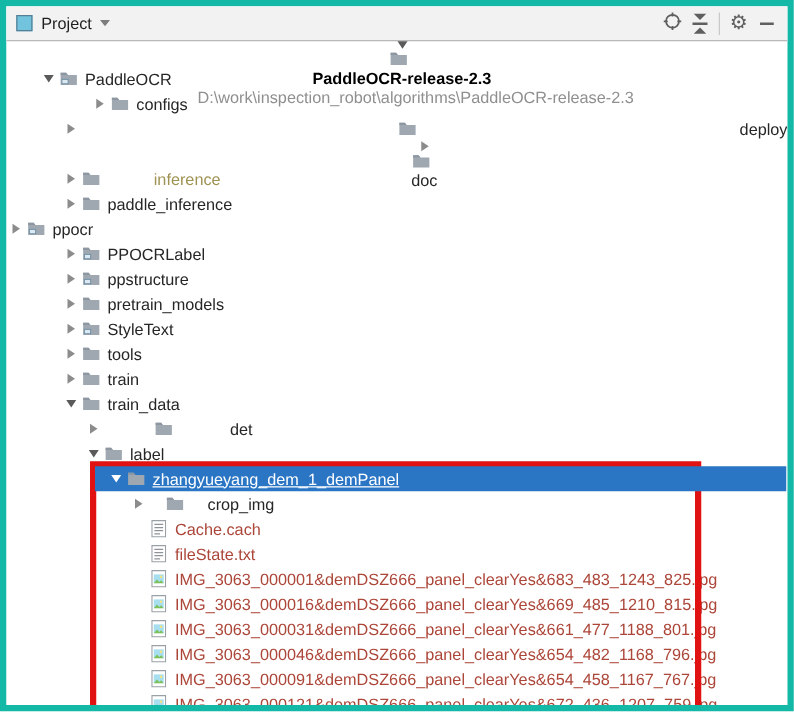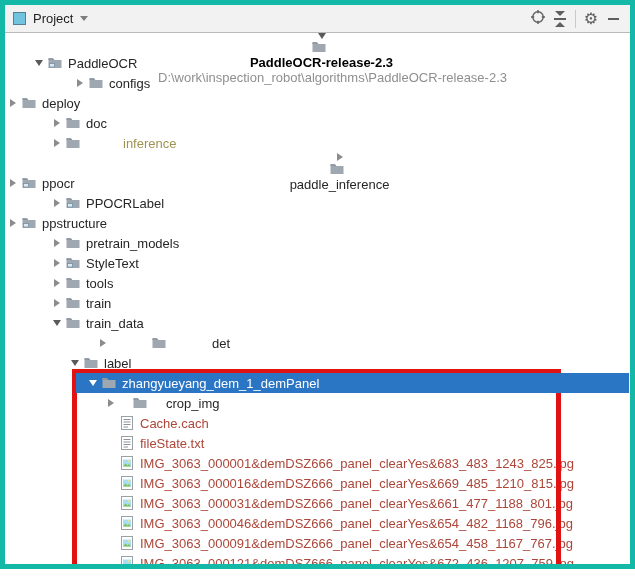--- a/index.html
+++ b/index.html
@@ -72,21 +72,21 @@
   .lbl-excluded { color:#9e9352;margin-left:37px; }
   .lbl-unversioned { color:#ac4639; }
   .root-path { color:#8f8f8f; margin-left:22px; }
 
   .row.sel { position:relative; z-index:2; }
   .row.sel::before {
     content:""; position:absolute; top:0; bottom:0; left:71px; right:1px;
     background:#2a75c4;
   }
   .row.sel .arrow-box, .row.sel .icon-box, .row.sel .lbl { position:relative; z-index:1; }
-  .row.sel .lbl { color:#ffffff; }
+  .row.sel .lbl { color:#ffffff;text-decoration:underline; }
 
   
   .annotation-rect {
     position:absolute; left:67px; top:364px; width:489px; height:212px;
     border:5px solid #e01212; z-index:1; pointer-events:none;
   }
 </style>
 </head>
 <body>
 
@@ -158,95 +158,95 @@
           <span class="arrow-collapsed"></span>
         </span>
         <span class="icon-box">
           <svg width="16" height="16" viewBox="0 0 16 16">
             <path d="M1.5 3.2h4.4l1.4 1.8h7.2v8H1.5z" fill="#9fa8b1"></path>
             <path d="M1.5 3.2h4.4l1.4 1.8H1.5z" fill="#8d97a1"></path>
           </svg>
         </span>
         <span class="lbl">configs</span>
       </div>
+      <div class="row" style="padding-left: 44px; justify-content: space-between;">
+        <span class="arrow-box">
+          <span class="arrow-collapsed"></span>
+        </span>
+        <span class="icon-box">
+          <svg width="16" height="16" viewBox="0 0 16 16">
+            <path d="M1.5 3.2h4.4l1.4 1.8h7.2v8H1.5z" fill="#9fa8b1"></path>
+            <path d="M1.5 3.2h4.4l1.4 1.8H1.5z" fill="#8d97a1"></path>
+          </svg>
+        </span>
+        <span class="lbl">deploy</span>
+      </div>
+      <div class="row" style="padding-left: 44px; flex-direction: column;">
+        <span class="arrow-box">
+          <span class="arrow-collapsed"></span>
+        </span>
+        <span class="icon-box">
+          <svg width="16" height="16" viewBox="0 0 16 16">
+            <path d="M1.5 3.2h4.4l1.4 1.8h7.2v8H1.5z" fill="#9fa8b1"></path>
+            <path d="M1.5 3.2h4.4l1.4 1.8H1.5z" fill="#8d97a1"></path>
+          </svg>
+        </span>
+        <span class="lbl">doc</span>
+      </div>
+      <div class="row" style="padding-left: 44px;">
+        <span class="arrow-box">
+          <span class="arrow-collapsed"></span>
+        </span>
+        <span class="icon-box">
+          <svg width="16" height="16" viewBox="0 0 16 16">
+            <path d="M1.5 3.2h4.4l1.4 1.8h7.2v8H1.5z" fill="#9fa8b1"></path>
+            <path d="M1.5 3.2h4.4l1.4 1.8H1.5z" fill="#8d97a1"></path>
+          </svg>
+        </span>
+        <span class="lbl lbl-excluded">inference</span>
+      </div>
+      <div class="row" style="padding-left: 44px;">
+        <span class="arrow-box">
+          <span class="arrow-collapsed"></span>
+        </span>
+        <span class="icon-box">
+          <svg width="16" height="16" viewBox="0 0 16 16">
+            <path d="M1.5 3.2h4.4l1.4 1.8h7.2v8H1.5z" fill="#9fa8b1"></path>
+            <path d="M1.5 3.2h4.4l1.4 1.8H1.5z" fill="#8d97a1"></path>
+          </svg>
+        </span>
+        <span class="lbl">paddle_inference</span>
+      </div>
       <div class="row" style="">
         <span class="arrow-box">
           <span class="arrow-collapsed"></span>
         </span>
         <span class="icon-box">
           <svg width="16" height="16" viewBox="0 0 16 16">
             <path d="M1.5 3.2h4.4l1.4 1.8h7.2v8H1.5z" fill="#9fa8b1"></path>
             <path d="M1.5 3.2h4.4l1.4 1.8H1.5z" fill="#8d97a1"></path>
-          </svg>
-        </span>
-        <span class="lbl">deploy</span>
-      </div>
-      <div class="row" style="padding-left: 44px;">
-        <span class="arrow-box">
-          <span class="arrow-collapsed"></span>
-        </span>
-        <span class="icon-box">
-          <svg width="16" height="16" viewBox="0 0 16 16">
-            <path d="M1.5 3.2h4.4l1.4 1.8h7.2v8H1.5z" fill="#9fa8b1"></path>
-            <path d="M1.5 3.2h4.4l1.4 1.8H1.5z" fill="#8d97a1"></path>
-          </svg>
-        </span>
-        <span class="lbl">doc</span>
-      </div>
-      <div class="row" style="padding-left: 44px;">
-        <span class="arrow-box">
-          <span class="arrow-collapsed"></span>
-        </span>
-        <span class="icon-box">
-          <svg width="16" height="16" viewBox="0 0 16 16">
-            <path d="M1.5 3.2h4.4l1.4 1.8h7.2v8H1.5z" fill="#9fa8b1"></path>
-            <path d="M1.5 3.2h4.4l1.4 1.8H1.5z" fill="#8d97a1"></path>
-          </svg>
-        </span>
-        <span class="lbl lbl-excluded">inference</span>
-      </div>
-      <div class="row" style="padding-left: 44px; flex-direction: column;">
-        <span class="arrow-box">
-          <span class="arrow-collapsed"></span>
-        </span>
-        <span class="icon-box">
-          <svg width="16" height="16" viewBox="0 0 16 16">
-            <path d="M1.5 3.2h4.4l1.4 1.8h7.2v8H1.5z" fill="#9fa8b1"></path>
-            <path d="M1.5 3.2h4.4l1.4 1.8H1.5z" fill="#8d97a1"></path>
-          </svg>
-        </span>
-        <span class="lbl">paddle_inference</span>
-      </div>
-      <div class="row" style="">
-        <span class="arrow-box">
-          <span class="arrow-collapsed"></span>
-        </span>
-        <span class="icon-box">
-          <svg width="16" height="16" viewBox="0 0 16 16">
-            <path d="M1.5 3.2h4.4l1.4 1.8h7.2v8H1.5z" fill="#9fa8b1"></path>
-            <path d="M1.5 3.2h4.4l1.4 1.8H1.5z" fill="#8d97a1"></path>
             <rect x="2.5" y="8.5" width="5" height="3.5" fill="#dce9f2" stroke="#7191a6" stroke-width="0.8"></rect>
           </svg>
         </span>
         <span class="lbl">ppocr</span>
       </div>
       <div class="row" style="padding-left: 44px;">
         <span class="arrow-box">
           <span class="arrow-collapsed"></span>
         </span>
         <span class="icon-box">
           <svg width="16" height="16" viewBox="0 0 16 16">
             <path d="M1.5 3.2h4.4l1.4 1.8h7.2v8H1.5z" fill="#9fa8b1"></path>
             <path d="M1.5 3.2h4.4l1.4 1.8H1.5z" fill="#8d97a1"></path>
             <rect x="2.5" y="8.5" width="5" height="3.5" fill="#dce9f2" stroke="#7191a6" stroke-width="0.8"></rect>
           </svg>
         </span>
         <span class="lbl">PPOCRLabel</span>
       </div>
-      <div class="row" style="">
+      <div class="row" style="padding-left: 44px;">
         <span class="arrow-box">
           <span class="arrow-collapsed"></span>
         </span>
         <span class="icon-box">
           <svg width="16" height="16" viewBox="0 0 16 16">
             <path d="M1.5 3.2h4.4l1.4 1.8h7.2v8H1.5z" fill="#9fa8b1"></path>
             <path d="M1.5 3.2h4.4l1.4 1.8H1.5z" fill="#8d97a1"></path>
             <rect x="2.5" y="8.5" width="5" height="3.5" fill="#dce9f2" stroke="#7191a6" stroke-width="0.8"></rect>
           </svg>
         </span>
@@ -306,21 +306,21 @@
           <span class="arrow-expanded"></span>
         </span>
         <span class="icon-box">
           <svg width="16" height="16" viewBox="0 0 16 16">
             <path d="M1.5 3.2h4.4l1.4 1.8h7.2v8H1.5z" fill="#9fa8b1"></path>
             <path d="M1.5 3.2h4.4l1.4 1.8H1.5z" fill="#8d97a1"></path>
           </svg>
         </span>
         <span class="lbl">train_data</span>
       </div>
-      <div class="row" style="padding-left: 90px; gap: 40px;">
+      <div class="row" style="padding-left: 62px; gap: 40px;">
         <span class="arrow-box">
           <span class="arrow-collapsed"></span>
         </span>
         <span class="icon-box">
           <svg width="16" height="16" viewBox="0 0 16 16">
             <path d="M1.5 3.2h4.4l1.4 1.8h7.2v8H1.5z" fill="#9fa8b1"></path>
             <path d="M1.5 3.2h4.4l1.4 1.8H1.5z" fill="#8d97a1"></path>
           </svg>
         </span>
         <span class="lbl">det</span>

